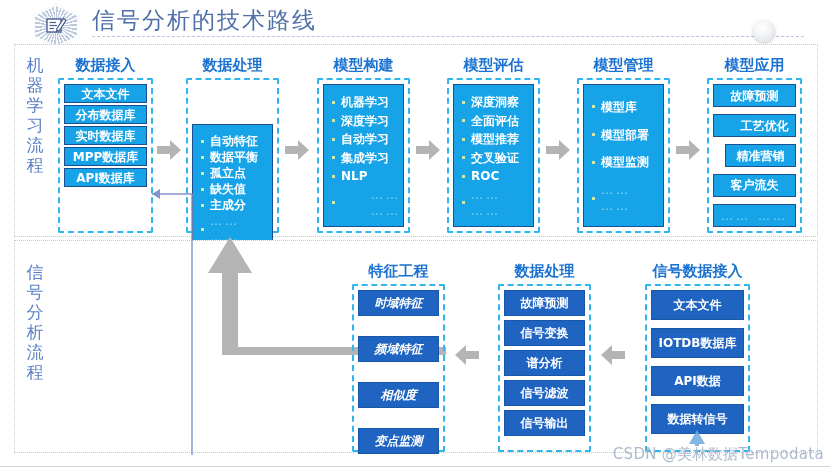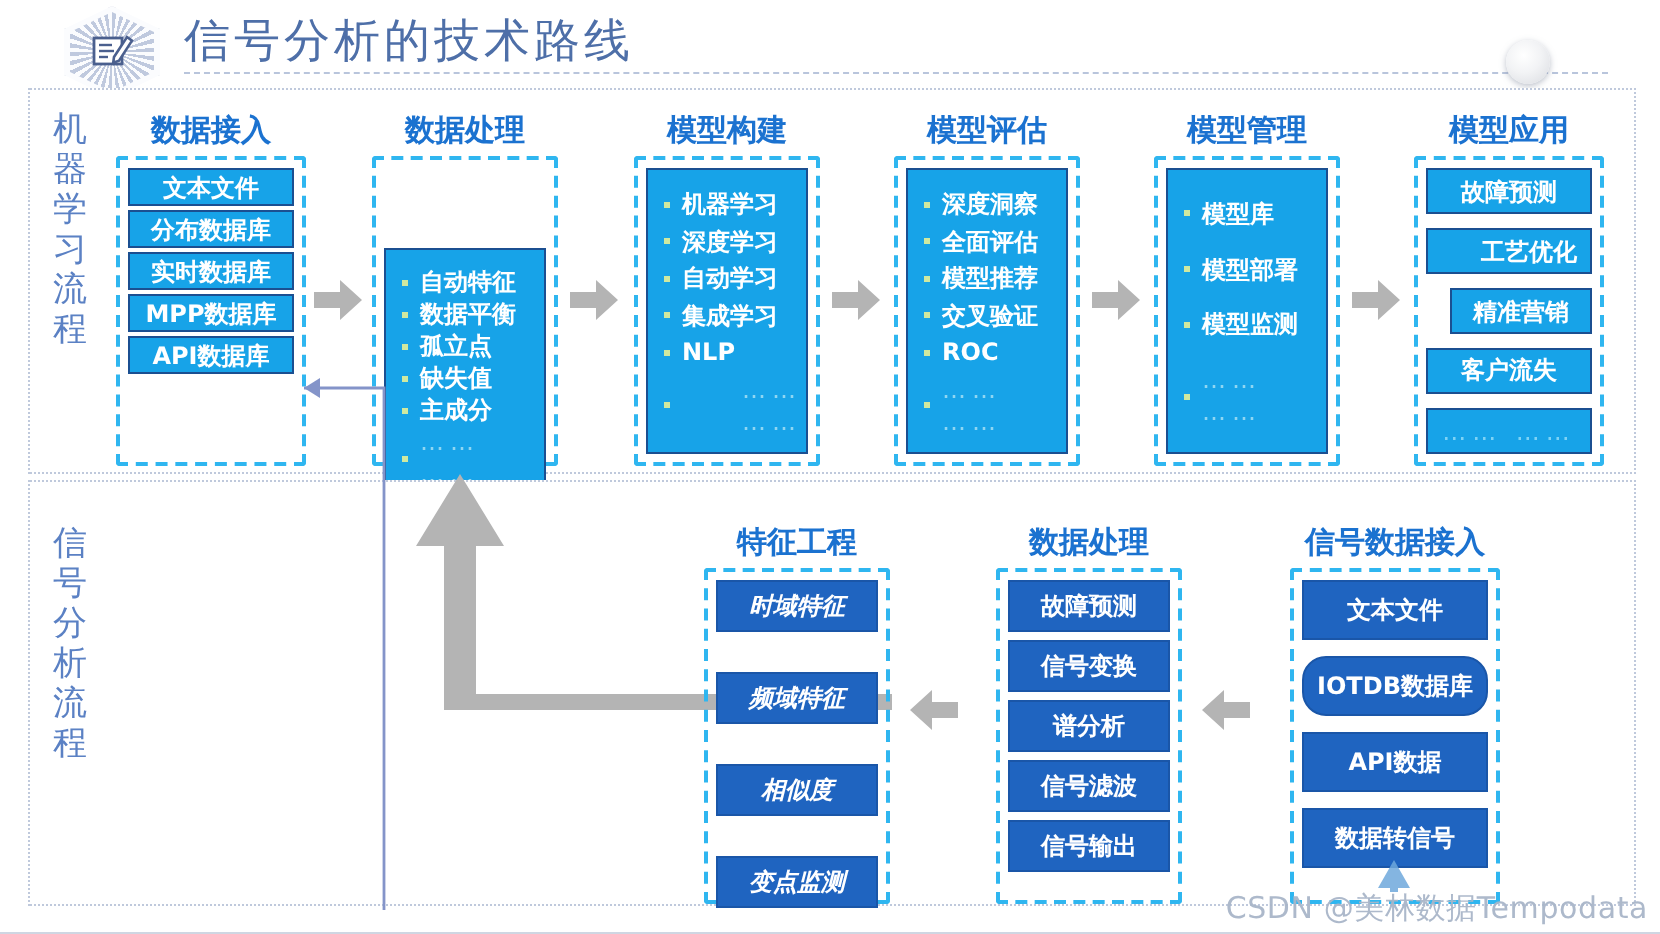--- a/index.html
+++ b/index.html
@@ -435,21 +435,21 @@
   <div class="arrow-l" style="left:601px; top:345px;">
     <svg width="24" height="20" viewBox="0 0 24 20">
         <path d="M24 6 H11 V0 L0 10 L11 20 V14 H24 Z" fill="#b4b4b4"></path>
       </svg>
   </div>
 
   <div class="col" style="left:645px; top:262px; width:105px;">
     <div class="col-title">信号数据接入</div>
     <div class="dash-box" style="height:168px; gap:8px;">
       <div class="chip-dark" style="height:30px; line-height:29px;">文本文件</div>
-      <div class="chip-dark" style="height:30px; line-height:29px;border-radius:12px;">IOTDB数据库</div>
+      <div class="chip-dark" style="height:30px; line-height:29px;">IOTDB数据库</div>
       <div class="chip-dark" style="height:30px; line-height:29px;">API数据</div>
       <div class="chip-dark" style="height:30px; line-height:29px;">数据转信号</div>
     </div>
   </div>
 
   <div style="position:absolute; left:688px; top:430px;">
     <svg width="18" height="16" viewBox="0 0 18 16">
         <path d="M9 0 L17 14 H11 V16 H7 V14 H1 Z" fill="#6fa8dc" opacity=".85"></path>
       </svg>
   </div>

